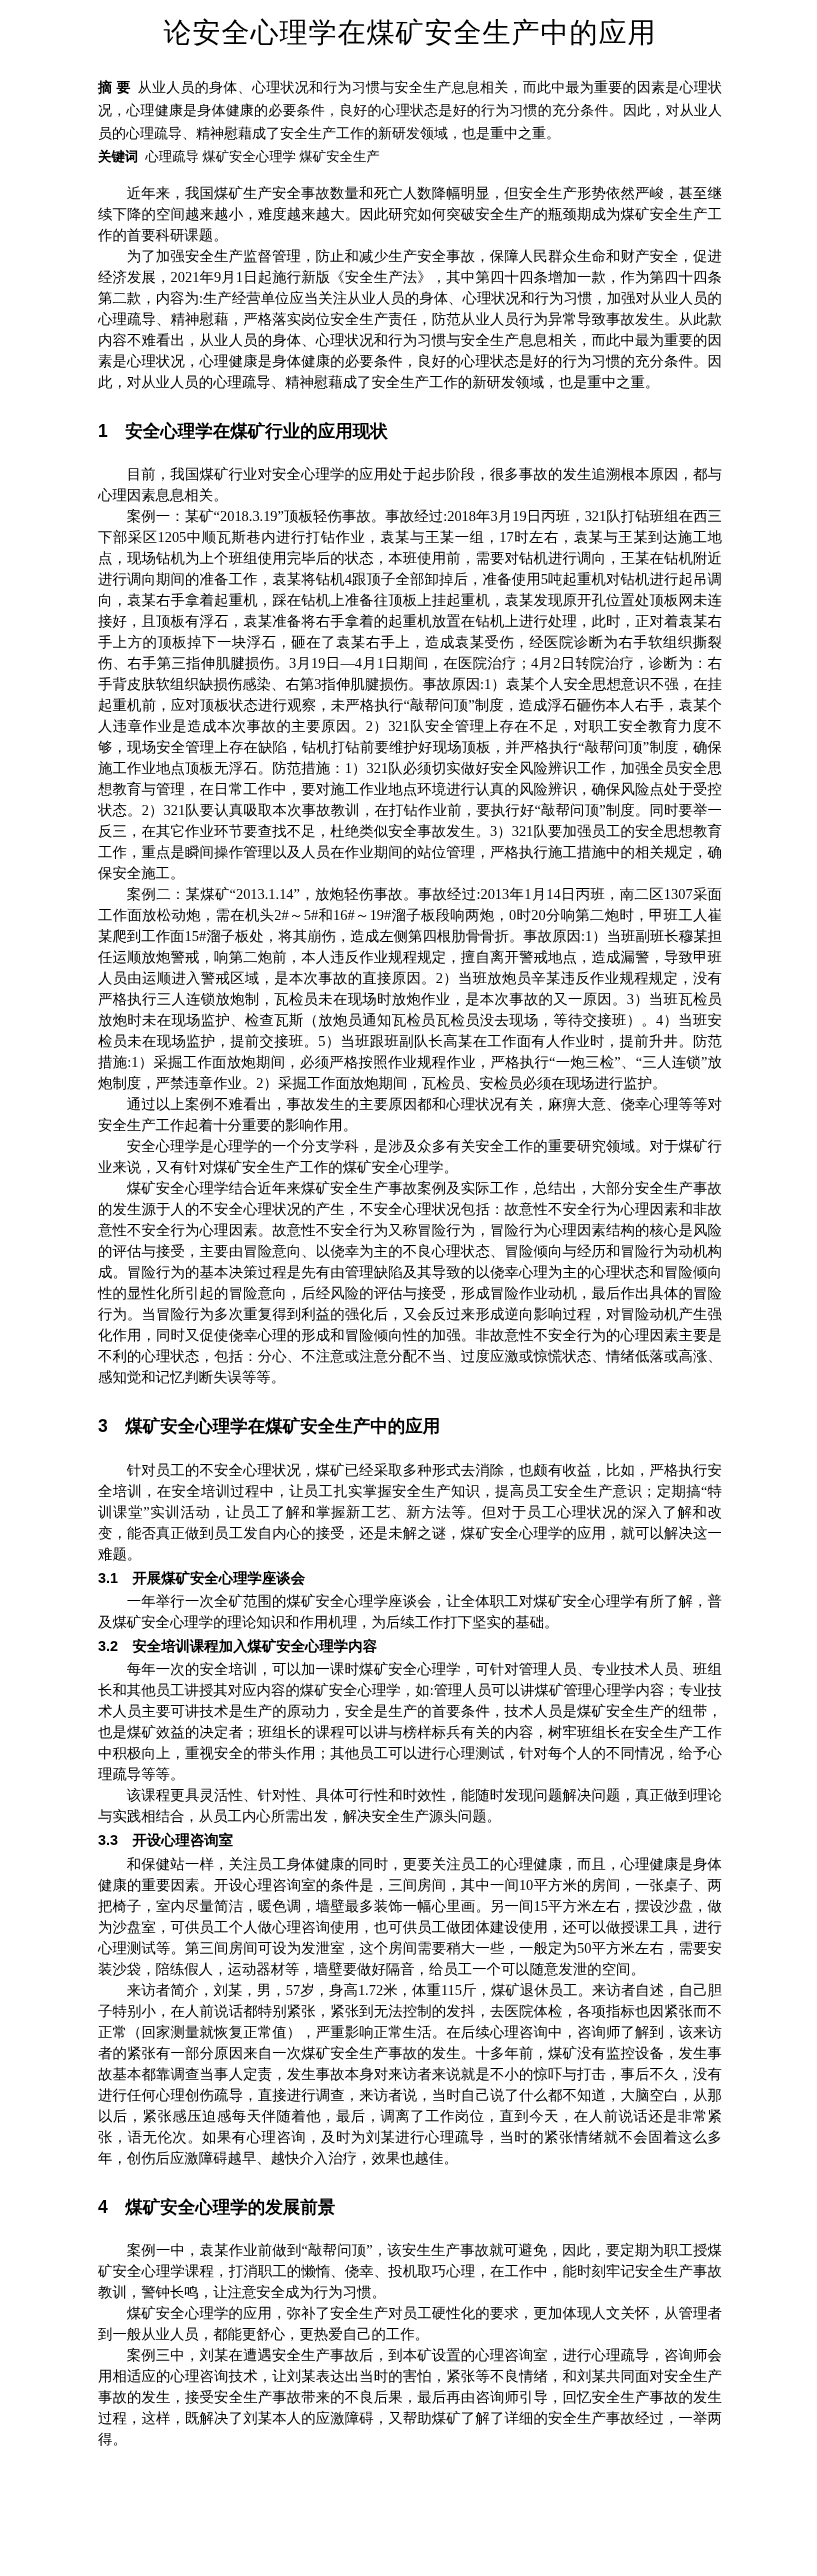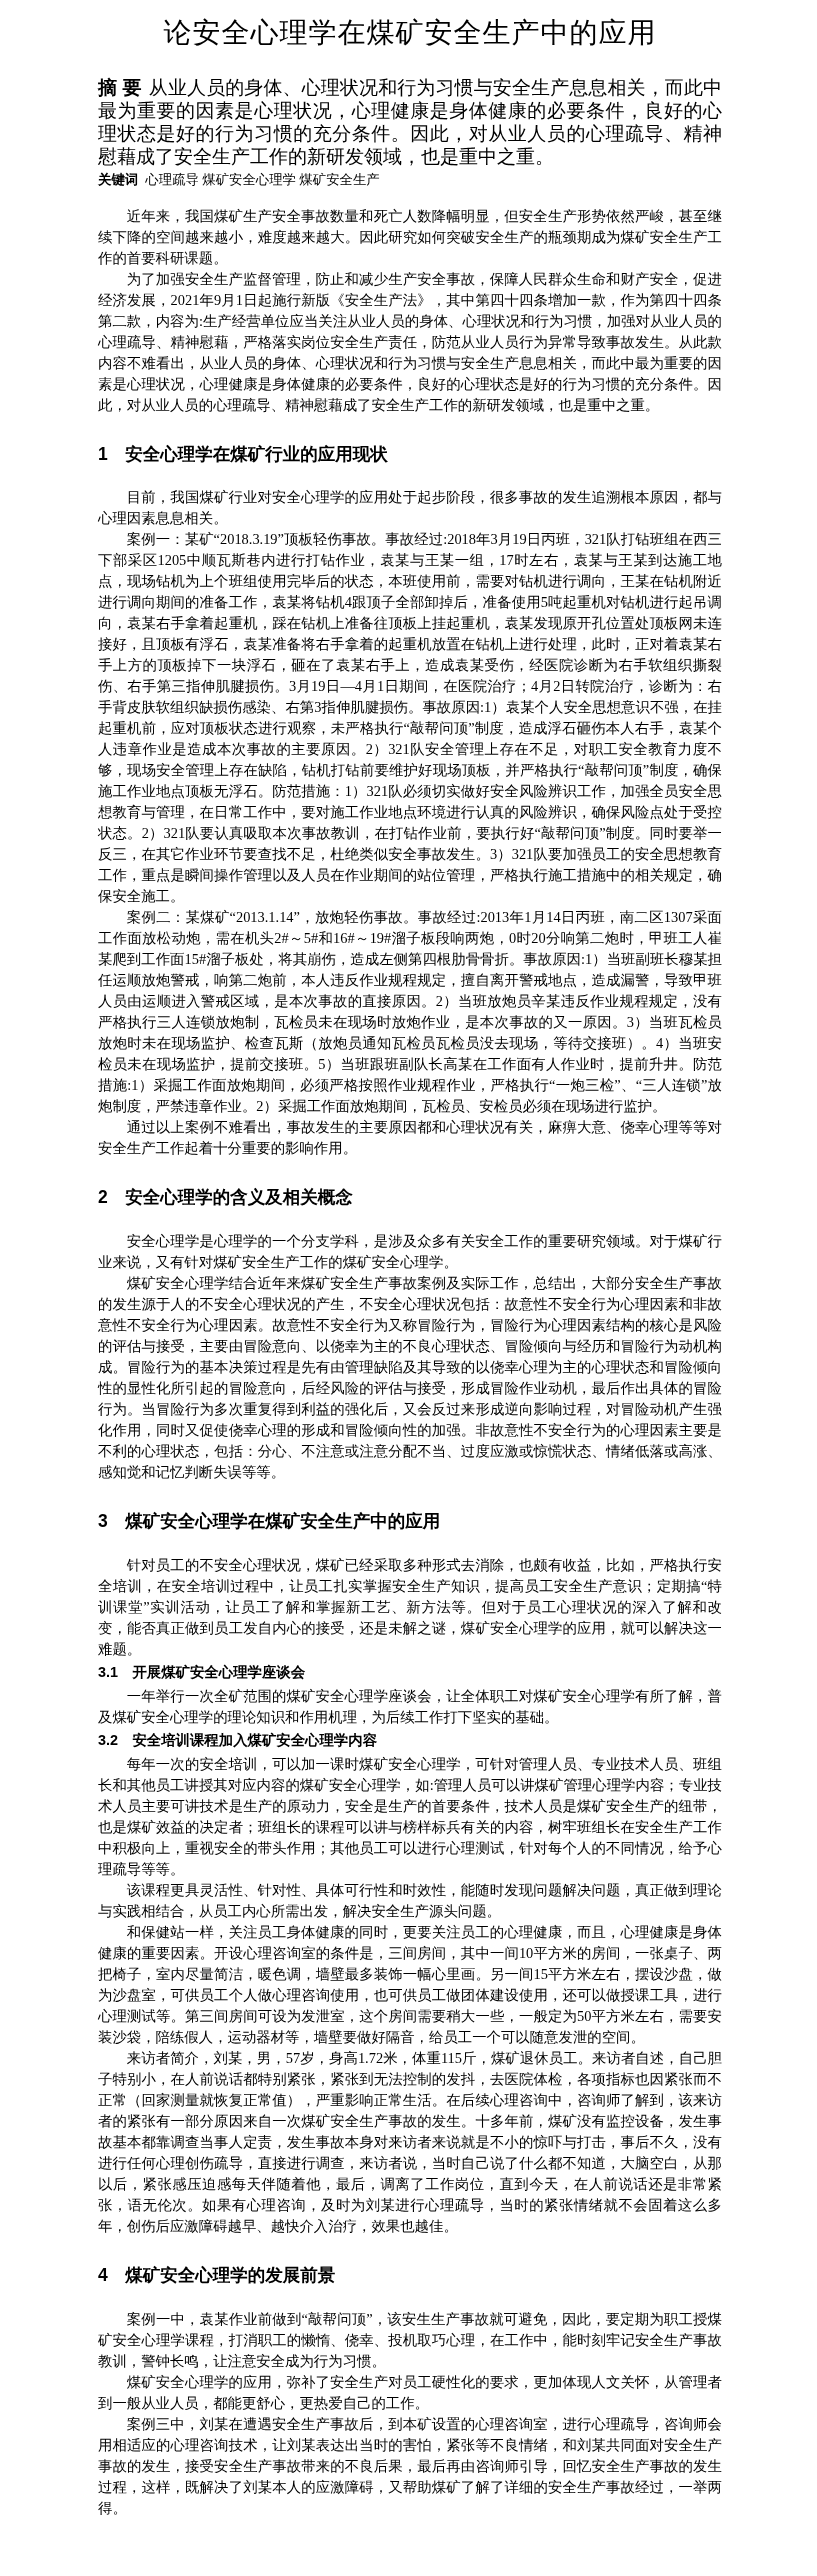--- a/index.html
+++ b/index.html
@@ -24,21 +24,21 @@
   }
   .authors {
     text-align: center;
     font-size: 14px;
     line-height: 16.5px;
     margin-top: 26px;
     white-space: pre;
   }
   .abstract {
     margin: 27px 0 0 0;
-    font-size: 19px;
+    font-size: 14px;
     line-height: 23px;
     text-align: justify;
   }
   .label {
     font-family: "Liberation Sans", sans-serif;
     font-weight: bold;
     margin-right: 7.2px;
   }
   .keywords {
     margin: 0;
@@ -82,34 +82,34 @@
 
   <p class="bp first-body">近年来，我国煤矿生产安全事故数量和死亡人数降幅明显，但安全生产形势依然严峻，甚至继续下降的空间越来越小，难度越来越大。因此研究如何突破安全生产的瓶颈期成为煤矿安全生产工作的首要科研课题。</p>
   <p class="bp">为了加强安全生产监督管理，防止和减少生产安全事故，保障人民群众生命和财产安全，促进经济发展，2021年9月1日起施行新版《安全生产法》，其中第四十四条增加一款，作为第四十四条第二款，内容为:生产经营单位应当关注从业人员的身体、心理状况和行为习惯，加强对从业人员的心理疏导、精神慰藉，严格落实岗位安全生产责任，防范从业人员行为异常导致事故发生。从此款内容不难看出，从业人员的身体、心理状况和行为习惯与安全生产息息相关，而此中最为重要的因素是心理状况，心理健康是身体健康的必要条件，良好的心理状态是好的行为习惯的充分条件。因此，对从业人员的心理疏导、精神慰藉成了安全生产工作的新研发领域，也是重中之重。</p>
 
   <h2 class="sec-heading">1　安全心理学在煤矿行业的应用现状</h2>
   <p class="bp">目前，我国煤矿行业对安全心理学的应用处于起步阶段，很多事故的发生追溯根本原因，都与心理因素息息相关。</p>
   <p class="bp">案例一：某矿“2018.3.19”顶板轻伤事故。事故经过:2018年3月19日丙班，321队打钻班组在西三下部采区1205中顺瓦斯巷内进行打钻作业，袁某与王某一组，17时左右，袁某与王某到达施工地点，现场钻机为上个班组使用完毕后的状态，本班使用前，需要对钻机进行调向，王某在钻机附近进行调向期间的准备工作，袁某将钻机4跟顶子全部卸掉后，准备使用5吨起重机对钻机进行起吊调向，袁某右手拿着起重机，踩在钻机上准备往顶板上挂起重机，袁某发现原开孔位置处顶板网未连接好，且顶板有浮石，袁某准备将右手拿着的起重机放置在钻机上进行处理，此时，正对着袁某右手上方的顶板掉下一块浮石，砸在了袁某右手上，造成袁某受伤，经医院诊断为右手软组织撕裂伤、右手第三指伸肌腱损伤。3月19日—4月1日期间，在医院治疗；4月2日转院治疗，诊断为：右手背皮肤软组织缺损伤感染、右第3指伸肌腱损伤。事故原因:1）袁某个人安全思想意识不强，在挂起重机前，应对顶板状态进行观察，未严格执行“敲帮问顶”制度，造成浮石砸伤本人右手，袁某个人违章作业是造成本次事故的主要原因。2）321队安全管理上存在不足，对职工安全教育力度不够，现场安全管理上存在缺陷，钻机打钻前要维护好现场顶板，并严格执行“敲帮问顶”制度，确保施工作业地点顶板无浮石。防范措施：1）321队必须切实做好安全风险辨识工作，加强全员安全思想教育与管理，在日常工作中，要对施工作业地点环境进行认真的风险辨识，确保风险点处于受控状态。2）321队要认真吸取本次事故教训，在打钻作业前，要执行好“敲帮问顶”制度。同时要举一反三，在其它作业环节要查找不足，杜绝类似安全事故发生。3）321队要加强员工的安全思想教育工作，重点是瞬间操作管理以及人员在作业期间的站位管理，严格执行施工措施中的相关规定，确保安全施工。</p>
   <p class="bp">案例二：某煤矿“2013.1.14”，放炮轻伤事故。事故经过:2013年1月14日丙班，南二区1307采面工作面放松动炮，需在机头2#～5#和16#～19#溜子板段响两炮，0时20分响第二炮时，甲班工人崔某爬到工作面15#溜子板处，将其崩伤，造成左侧第四根肋骨骨折。事故原因:1）当班副班长穆某担任运顺放炮警戒，响第二炮前，本人违反作业规程规定，擅自离开警戒地点，造成漏警，导致甲班人员由运顺进入警戒区域，是本次事故的直接原因。2）当班放炮员辛某违反作业规程规定，没有严格执行三人连锁放炮制，瓦检员未在现场时放炮作业，是本次事故的又一原因。3）当班瓦检员放炮时未在现场监护、检查瓦斯（放炮员通知瓦检员瓦检员没去现场，等待交接班）。4）当班安检员未在现场监护，提前交接班。5）当班跟班副队长高某在工作面有人作业时，提前升井。防范措施:1）采掘工作面放炮期间，必须严格按照作业规程作业，严格执行“一炮三检”、“三人连锁”放炮制度，严禁违章作业。2）采掘工作面放炮期间，瓦检员、安检员必须在现场进行监护。</p>
   <p class="bp">通过以上案例不难看出，事故发生的主要原因都和心理状况有关，麻痹大意、侥幸心理等等对安全生产工作起着十分重要的影响作用。</p>
 
-  <h2 class="sec-heading">2　安全心理学的含义及相关概念</h2>
   <p class="bp">安全心理学是心理学的一个分支学科，是涉及众多有关安全工作的重要研究领域。对于煤矿行业来说，又有针对煤矿安全生产工作的煤矿安全心理学。</p>
   <p class="bp">煤矿安全心理学结合近年来煤矿安全生产事故案例及实际工作，总结出，大部分安全生产事故的发生源于人的不安全心理状况的产生，不安全心理状况包括：故意性不安全行为心理因素和非故意性不安全行为心理因素。故意性不安全行为又称冒险行为，冒险行为心理因素结构的核心是风险的评估与接受，主要由冒险意向、以侥幸为主的不良心理状态、冒险倾向与经历和冒险行为动机构成。冒险行为的基本决策过程是先有由管理缺陷及其导致的以侥幸心理为主的心理状态和冒险倾向性的显性化所引起的冒险意向，后经风险的评估与接受，形成冒险作业动机，最后作出具体的冒险行为。当冒险行为多次重复得到利益的强化后，又会反过来形成逆向影响过程，对冒险动机产生强化作用，同时又促使侥幸心理的形成和冒险倾向性的加强。非故意性不安全行为的心理因素主要是不利的心理状态，包括：分心、不注意或注意分配不当、过度应激或惊慌状态、情绪低落或高涨、感知觉和记忆判断失误等等。</p>
 
   <h2 class="sec-heading">3　煤矿安全心理学在煤矿安全生产中的应用</h2>
   <p class="bp">针对员工的不安全心理状况，煤矿已经采取多种形式去消除，也颇有收益，比如，严格执行安全培训，在安全培训过程中，让员工扎实掌握安全生产知识，提高员工安全生产意识；定期搞“特训课堂”实训活动，让员工了解和掌握新工艺、新方法等。但对于员工心理状况的深入了解和改变，能否真正做到员工发自内心的接受，还是未解之谜，煤矿安全心理学的应用，就可以解决这一难题。</p>
 
   <h3 class="sub-heading">3.1　开展煤矿安全心理学座谈会</h3>
   <p class="bp">一年举行一次全矿范围的煤矿安全心理学座谈会，让全体职工对煤矿安全心理学有所了解，普及煤矿安全心理学的理论知识和作用机理，为后续工作打下坚实的基础。</p>
 
   <h3 class="sub-heading">3.2　安全培训课程加入煤矿安全心理学内容</h3>
   <p class="bp">每年一次的安全培训，可以加一课时煤矿安全心理学，可针对管理人员、专业技术人员、班组长和其他员工讲授其对应内容的煤矿安全心理学，如:管理人员可以讲煤矿管理心理学内容；专业技术人员主要可讲技术是生产的原动力，安全是生产的首要条件，技术人员是煤矿安全生产的纽带，也是煤矿效益的决定者；班组长的课程可以讲与榜样标兵有关的内容，树牢班组长在安全生产工作中积极向上，重视安全的带头作用；其他员工可以进行心理测试，针对每个人的不同情况，给予心理疏导等等。</p>
   <p class="bp">该课程更具灵活性、针对性、具体可行性和时效性，能随时发现问题解决问题，真正做到理论与实践相结合，从员工内心所需出发，解决安全生产源头问题。</p>
 
+  <h3 class="sub-heading">3.3　开设心理咨询室</h3>
   <p class="bp">和保健站一样，关注员工身体健康的同时，更要关注员工的心理健康，而且，心理健康是身体健康的重要因素。开设心理咨询室的条件是，三间房间，其中一间10平方米的房间，一张桌子、两把椅子，室内尽量简洁，暖色调，墙壁最多装饰一幅心里画。另一间15平方米左右，摆设沙盘，做为沙盘室，可供员工个人做心理咨询使用，也可供员工做团体建设使用，还可以做授课工具，进行心理测试等。第三间房间可设为发泄室，这个房间需要稍大一些，一般定为50平方米左右，需要安装沙袋，陪练假人，运动器材等，墙壁要做好隔音，给员工一个可以随意发泄的空间。</p>
   <p class="bp">来访者简介，刘某，男，57岁，身高1.72米，体重115斤，煤矿退休员工。来访者自述，自己胆子特别小，在人前说话都特别紧张，紧张到无法控制的发抖，去医院体检，各项指标也因紧张而不正常（回家测量就恢复正常值），严重影响正常生活。在后续心理咨询中，咨询师了解到，该来访者的紧张有一部分原因来自一次煤矿安全生产事故的发生。十多年前，煤矿没有监控设备，发生事故基本都靠调查当事人定责，发生事故本身对来访者来说就是不小的惊吓与打击，事后不久，没有进行任何心理创伤疏导，直接进行调查，来访者说，当时自己说了什么都不知道，大脑空白，从那以后，紧张感压迫感每天伴随着他，最后，调离了工作岗位，直到今天，在人前说话还是非常紧张，语无伦次。如果有心理咨询，及时为刘某进行心理疏导，当时的紧张情绪就不会固着这么多年，创伤后应激障碍越早、越快介入治疗，效果也越佳。</p>
 
   <h2 class="sec-heading">4　煤矿安全心理学的发展前景</h2>
   <p class="bp">案例一中，袁某作业前做到“敲帮问顶”，该安生生产事故就可避免，因此，要定期为职工授煤矿安全心理学课程，打消职工的懒惰、侥幸、投机取巧心理，在工作中，能时刻牢记安全生产事故教训，警钟长鸣，让注意安全成为行为习惯。</p>
   <p class="bp">煤矿安全心理学的应用，弥补了安全生产对员工硬性化的要求，更加体现人文关怀，从管理者到一般从业人员，都能更舒心，更热爱自己的工作。</p>
   <p class="bp">案例三中，刘某在遭遇安全生产事故后，到本矿设置的心理咨询室，进行心理疏导，咨询师会用相适应的心理咨询技术，让刘某表达出当时的害怕，紧张等不良情绪，和刘某共同面对安全生产事故的发生，接受安全生产事故带来的不良后果，最后再由咨询师引导，回忆安全生产事故的发生过程，这样，既解决了刘某本人的应激障碍，又帮助煤矿了解了详细的安全生产事故经过，一举两得。</p>
 
 </div>
 

